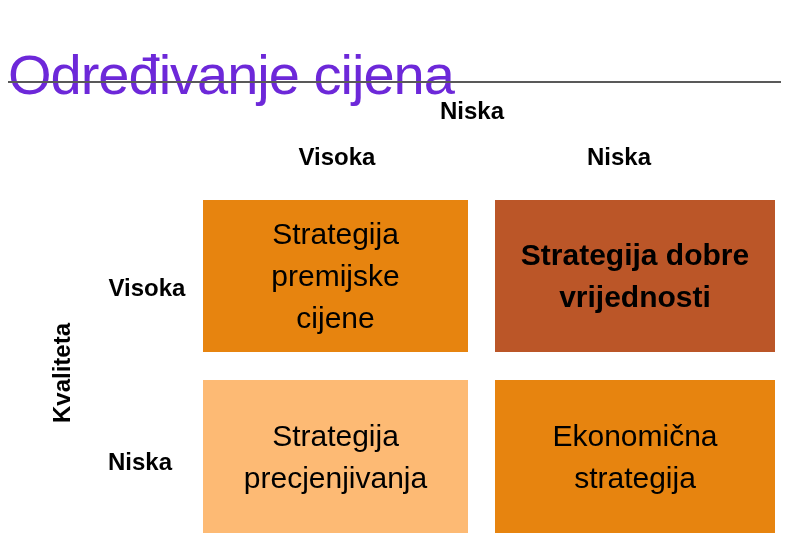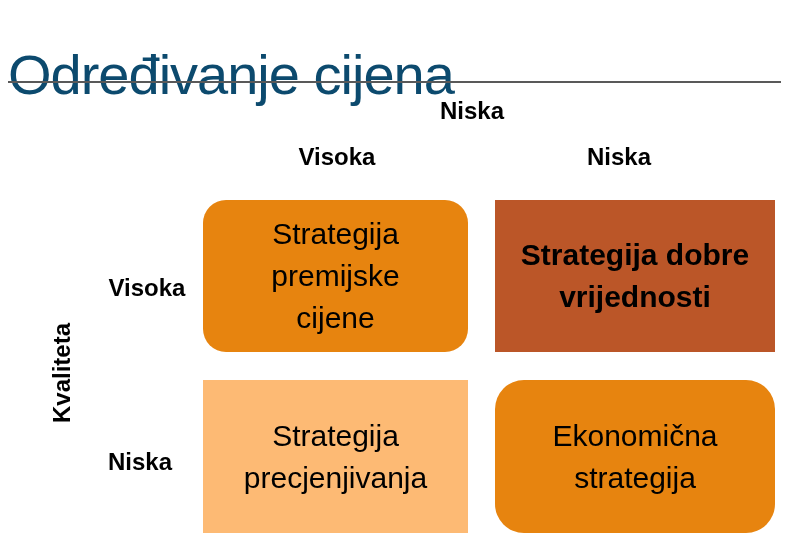--- a/index.html
+++ b/index.html
@@ -43,36 +43,36 @@
   .quadrant {
     position: absolute;
     display: flex;
     align-items: center;
     justify-content: center;
     text-align: center;
     color: #000;
     font-size: 30px;
     line-height: 1.4;
   }
-  .q-tl { left: 203px; top: 200px; width: 265px; height: 152px; border-radius: 23px; }
+  .q-tl { left: 203px; top: 200px; width: 265px; height: 152px; }
   .q-tr { left: 495px; top: 200px; width: 280px; height: 152px; font-weight: bold; }
   .q-bl { left: 203px; top: 380px; width: 265px; height: 153px; }
-  .q-br { left: 495px; top: 380px; width: 280px; height: 153px; border-radius: 29px; }
+  .q-br { left: 495px; top: 380px; width: 280px; height: 153px; }
 
   .q-tl .q-label { max-width: 190px; }
   .q-tr .q-label { max-width: 258px; }
   .q-bl .q-label { max-width: 240px; }
   .q-br .q-label { max-width: 258px; }
 </style>
 </head>
 <body>
 
 <div class="slide">
 
-  <h1 class="slide-title" style="color: #0c4a6e;">Određivanje cijena</h1>
+  <h1 class="slide-title" style="color: #6d28d9;">Određivanje cijena</h1>
 
   <div class="title-divider" style="background: rgb(89, 89, 89);"></div>
 
   <div class="axis-label col-axis">Niska</div>
 
   <div class="header-label col-visoka">Visoka</div>
 
   <div class="header-label col-niska">Niska</div>
 
   <div class="axis-label row-axis">Kvaliteta</div>

